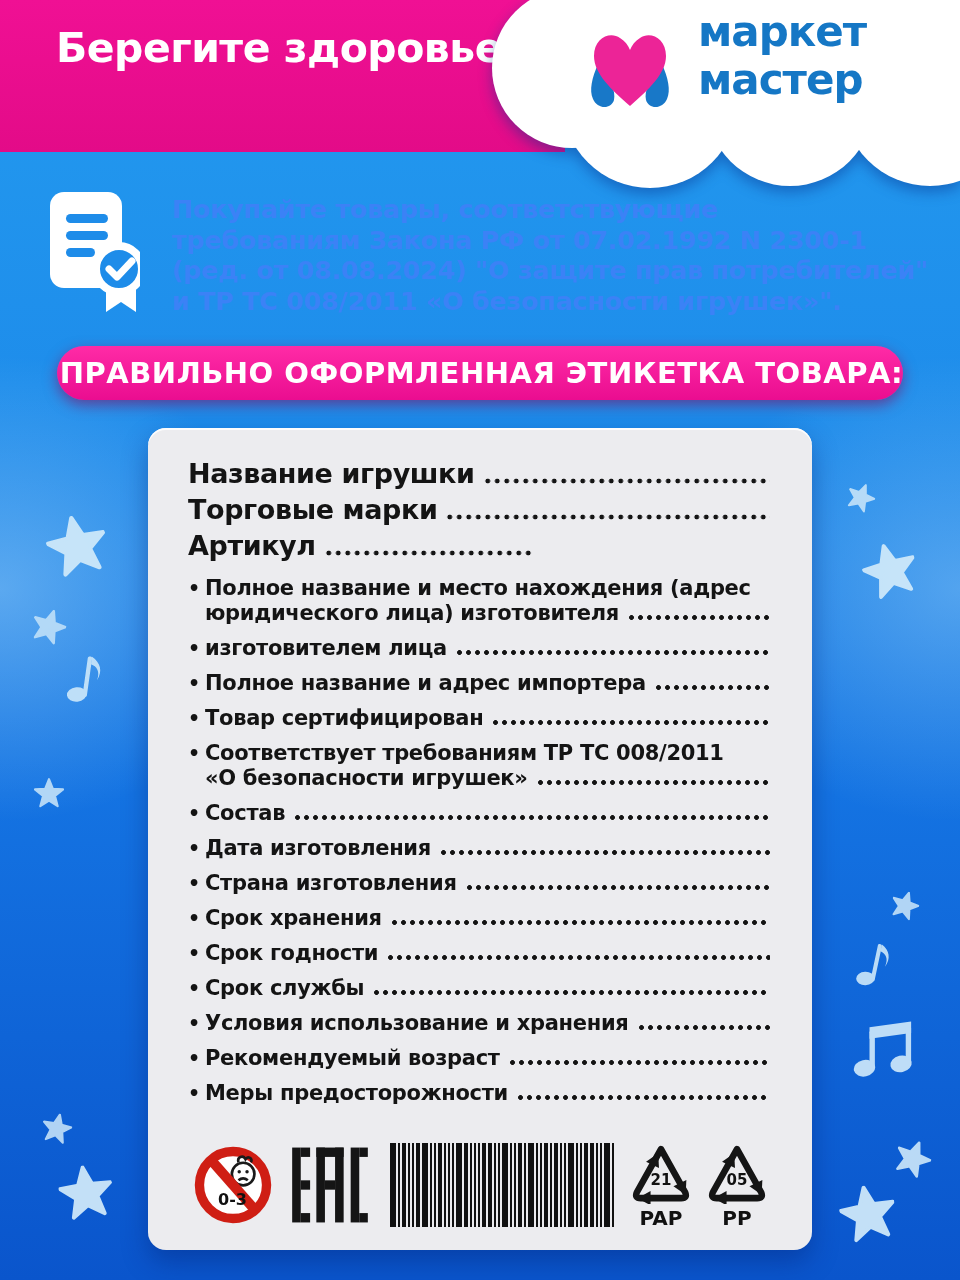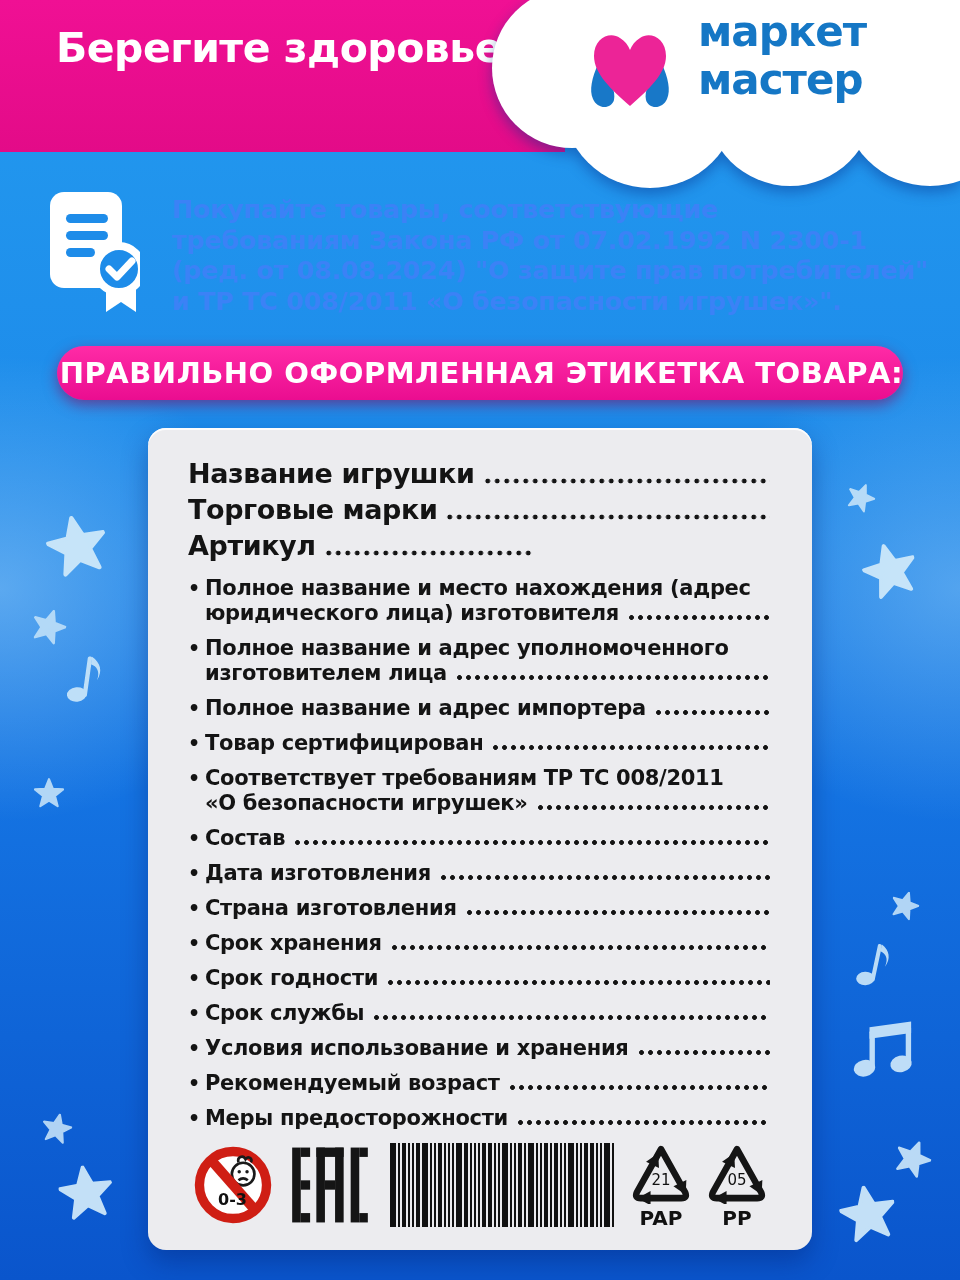--- a/index.html
+++ b/index.html
@@ -47,21 +47,21 @@
   li.item .line .dots{background-position:left bottom 4px;background-size:9px 9px;}
   
   .marks{margin-top:auto;display:flex;align-items:center;padding:0 0 4px 6px;}
   .age-mark{position:relative;width:78px;height:78px;flex:none;}
   .age-mark .age-label{position:absolute;left:24px;bottom:15px;font-weight:800;font-size:16px;color:#111;}
   .eac-mark{margin-left:20px;flex:none;}
   .barcode{margin-left:22px;flex:none;}
   .recycle{position:relative;width:66px;flex:none;text-align:center;}
   .recycle.first{margin-left:auto;}
   .recycle+.recycle{margin-left:10px;}
-  .recycle .code{position:absolute;left:0;right:0;top:27px;font-weight:400;font-size:15px;color:#111;}
+  .recycle .code{position:absolute;left:0;right:0;top:27px;font-weight:700;font-size:15px;color:#111;}
   .recycle .mat{font-weight:800;font-size:20px;line-height:16px;color:#111;margin-top:2px;}
   
   .deco{position:absolute;color:#CDE8FA;pointer-events:none;}
 </style>
 </head>
 <body>
 
 <svg width="0" height="0" style="position:absolute" aria-hidden="true">
   <defs>
     <symbol id="sym-star" viewBox="0 0 100 100">
@@ -155,23 +155,20 @@
           </div>
           <div class="line last">
             <span class="t">юридического лица) изготовителя</span>
             <span class="dots"></span>
           </div>
         </div>
       </li>
       <li class="item">
         <span class="bullet">•</span>
         <div class="body">
-          <div class="line">
-            <span class="t">Полное название и адрес уполномоченного</span>
-          </div>
           <div class="line last">
             <span class="t">изготовителем лица</span>
             <span class="dots"></span>
           </div>
         </div>
       </li>
       <li class="item">
         <span class="bullet">•</span>
         <div class="body">
           <div class="line last">

